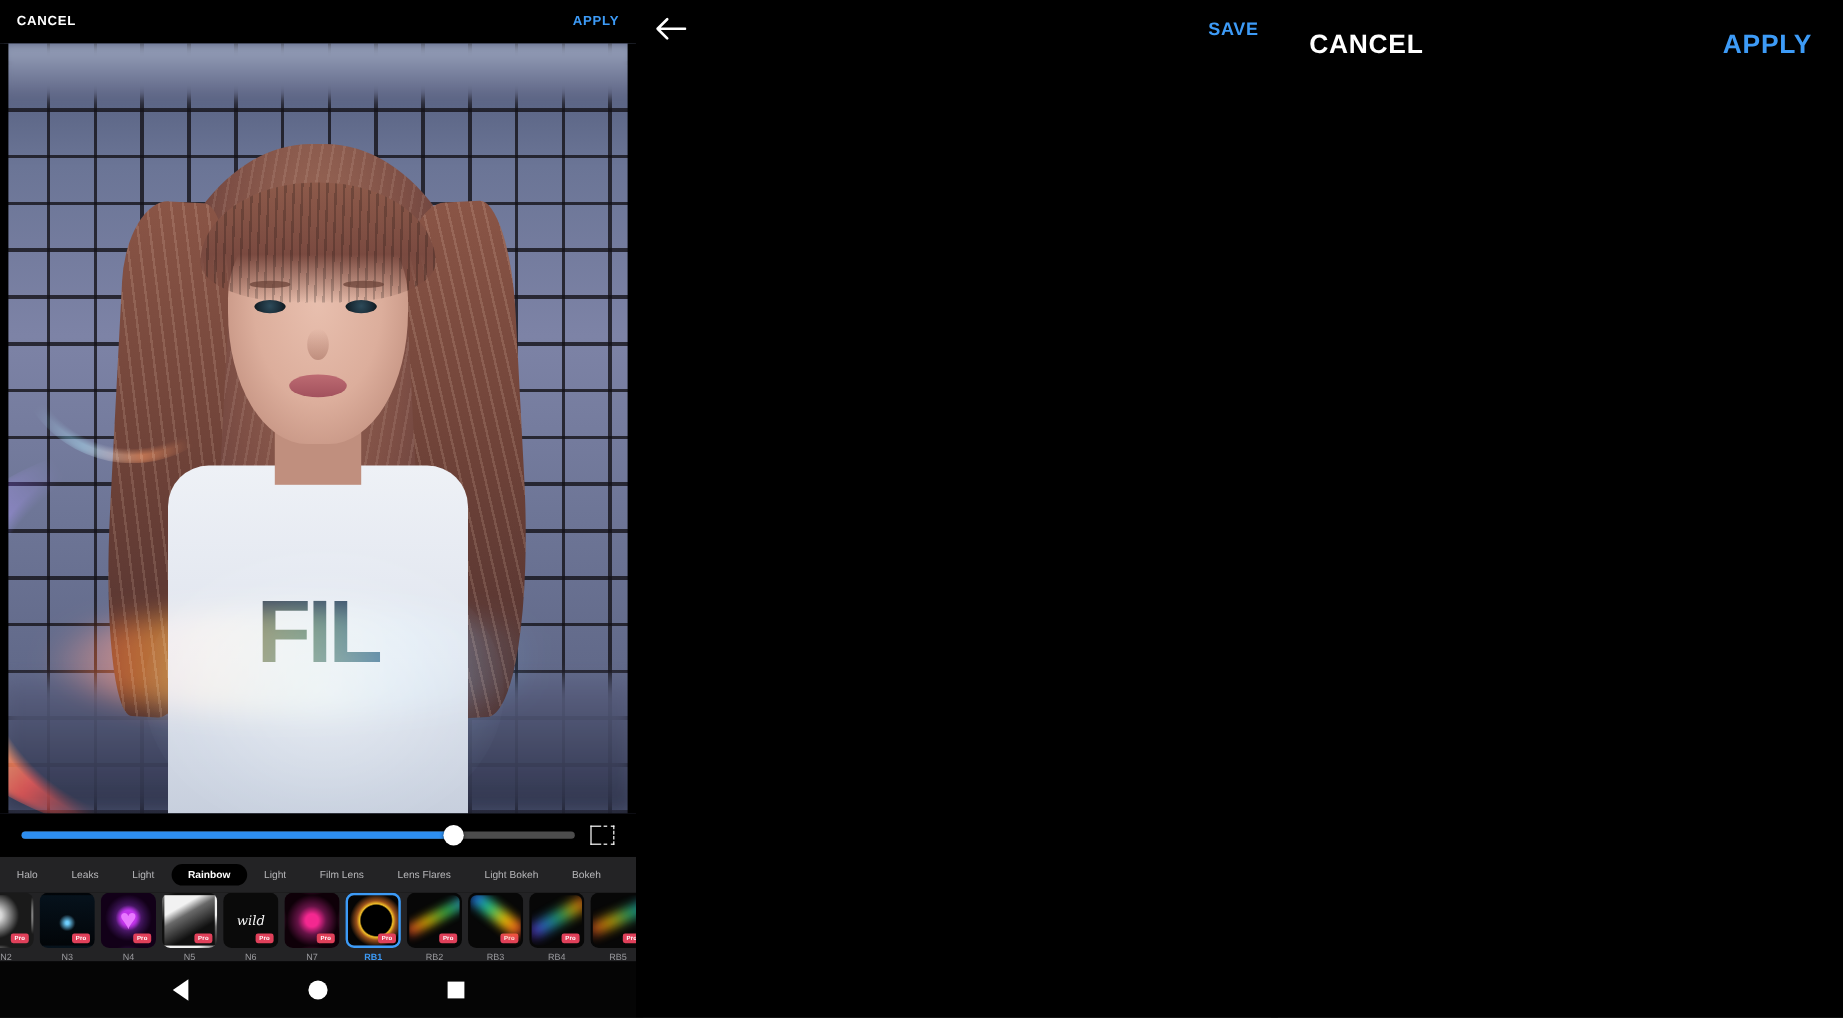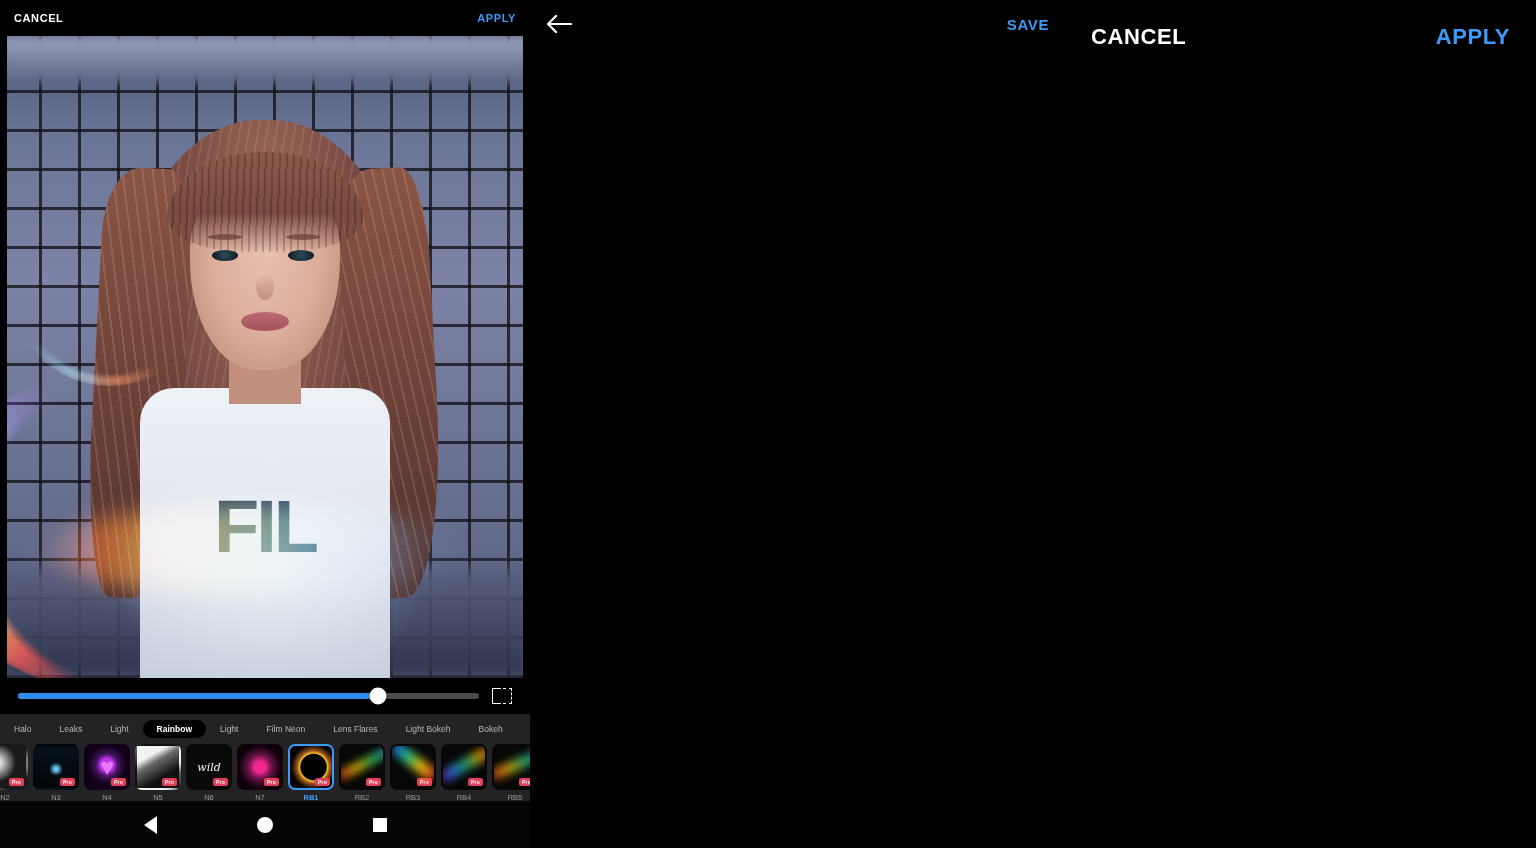--- a/index.html
+++ b/index.html
@@ -304,21 +304,21 @@
         <div class="dash"></div>
       </div>
     </div>
 
     <div class="cat-strip" id="cat-strip">
         <div class="cat-item">Halo</div>
         <div class="cat-item">Leaks</div>
         <div class="cat-item">Light</div>
         <div class="cat-item active">Rainbow</div>
         <div class="cat-item">Light</div>
-        <div class="cat-item">Film Neon</div>
+        <div class="cat-item">Film Lens</div>
         <div class="cat-item">Lens Flares</div>
         <div class="cat-item">Light Bokeh</div>
         <div class="cat-item">Bokeh</div>
       </div>
 
     <div class="thumb-strip" id="thumb-strip">
         <div class="thumb-cell">
           <div class="thumb-box tb-n2">
             <div class="pro-badge">Pro</div>
           </div>

